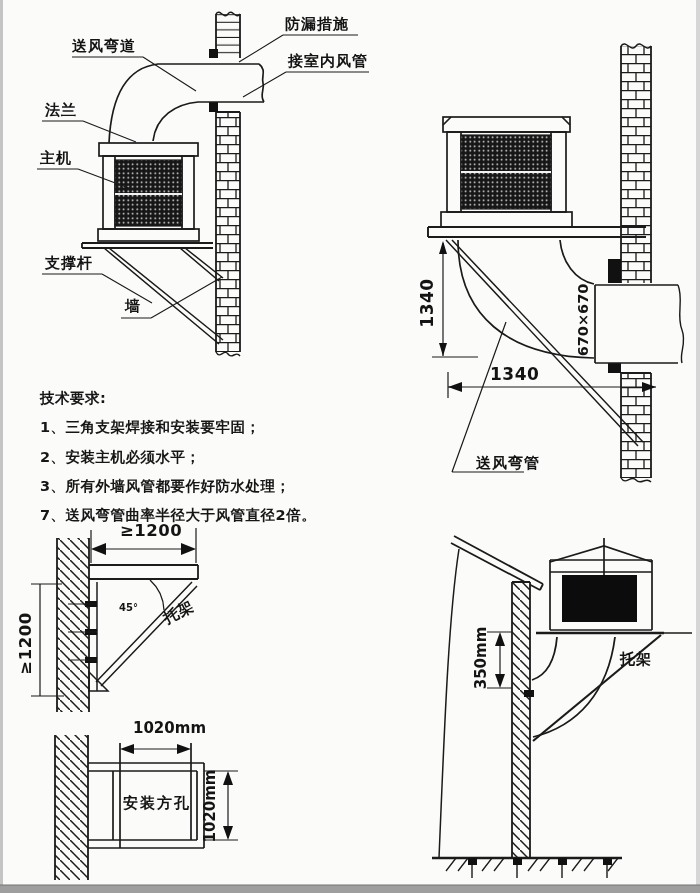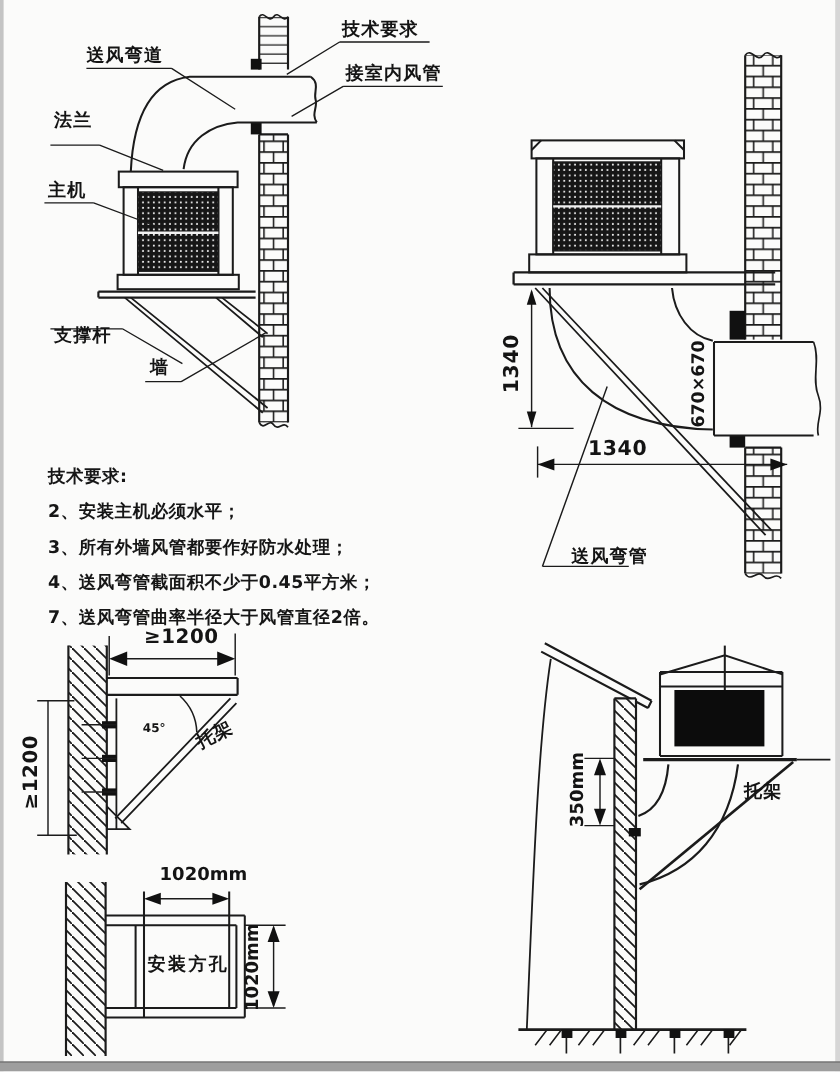--- a/index.html
+++ b/index.html
@@ -242,37 +242,37 @@
 
   <g>
     <rect x="0" y="0" width="3" height="893" fill="#c4c4c4"></rect>
     <rect x="696" y="0" width="4" height="893" fill="#d6d6d6"></rect>
     <rect x="0" y="885" width="700" height="8" fill="#9e9e9e"></rect>
     <path d="M0,885H700" stroke="#757575" stroke-width="1.2"></path>
   </g>
 </svg>
 
 <div class="lbl cjk" style="left:72px;top:37px;font-family:Liberation Serif, serif;">送风弯道</div>
-<div class="lbl cjk" style="left:285px;top:15px;">技术要求</div>
+<div class="lbl cjk" style="left:285px;top:15px;">防漏措施</div>
 <div class="lbl cjk" style="left:288px;top:52px;">接室内风管</div>
-<div class="lbl cjk" style="left:45px;top:91px;">法兰</div>
+<div class="lbl cjk" style="left:45px;top:101px;">法兰</div>
 <div class="lbl cjk" style="left:40px;top:149px;">主机</div>
-<div class="lbl cjk" style="left:45px;top:254px;margin-top:16px;">支撑杆</div>
+<div class="lbl cjk" style="left:45px;top:254px;">支撑杆</div>
 <div class="lbl cjk" style="left:125px;top:297px;">墙</div>
 
 <div class="lbl dim rot90" style="left:387px;top:293px;">1340</div>
 <div class="lbl dimsm rot90" style="left:543px;top:312px;">670×670</div>
 <div class="lbl dim" style="left:490px;top:364px;">1340</div>
 <div class="lbl cjk" style="left:450px;top:454px;margin-left:26px;">送风弯管</div>
 
 <div id="tech">
   <div>技术要求:</div>
+  <div>1、三角支架焊接和安装要牢固；</div>
   <div>2、安装主机必须水平；</div>
   <div>3、所有外墙风管都要作好防水处理；</div>
-  <div>4、送风弯管截面积不少于0.45平方米；</div>
   <div>7、送风弯管曲率半径大于风管直径2倍。</div>
 </div>
 
 <div class="lbl dim" style="left:120px;top:521px;font-size:16.5px;">≥1200</div>
 <div class="lbl dimsm" style="left:119px;top:602px;font-size:10px;">45°</div>
 <div class="lbl cjk rot27" style="left:149px;top:603px;">托架</div>
 <div class="lbl dim rot90" style="left:-15px;top:634px;font-size:16.5px;">≥1200</div>
 
 <div class="lbl dimsm" style="left:133px;top:719px;font-size:15px;">1020mm</div>
 <div class="lbl cjk" style="left:123px;top:794px;letter-spacing:2px;">安装方孔</div>

